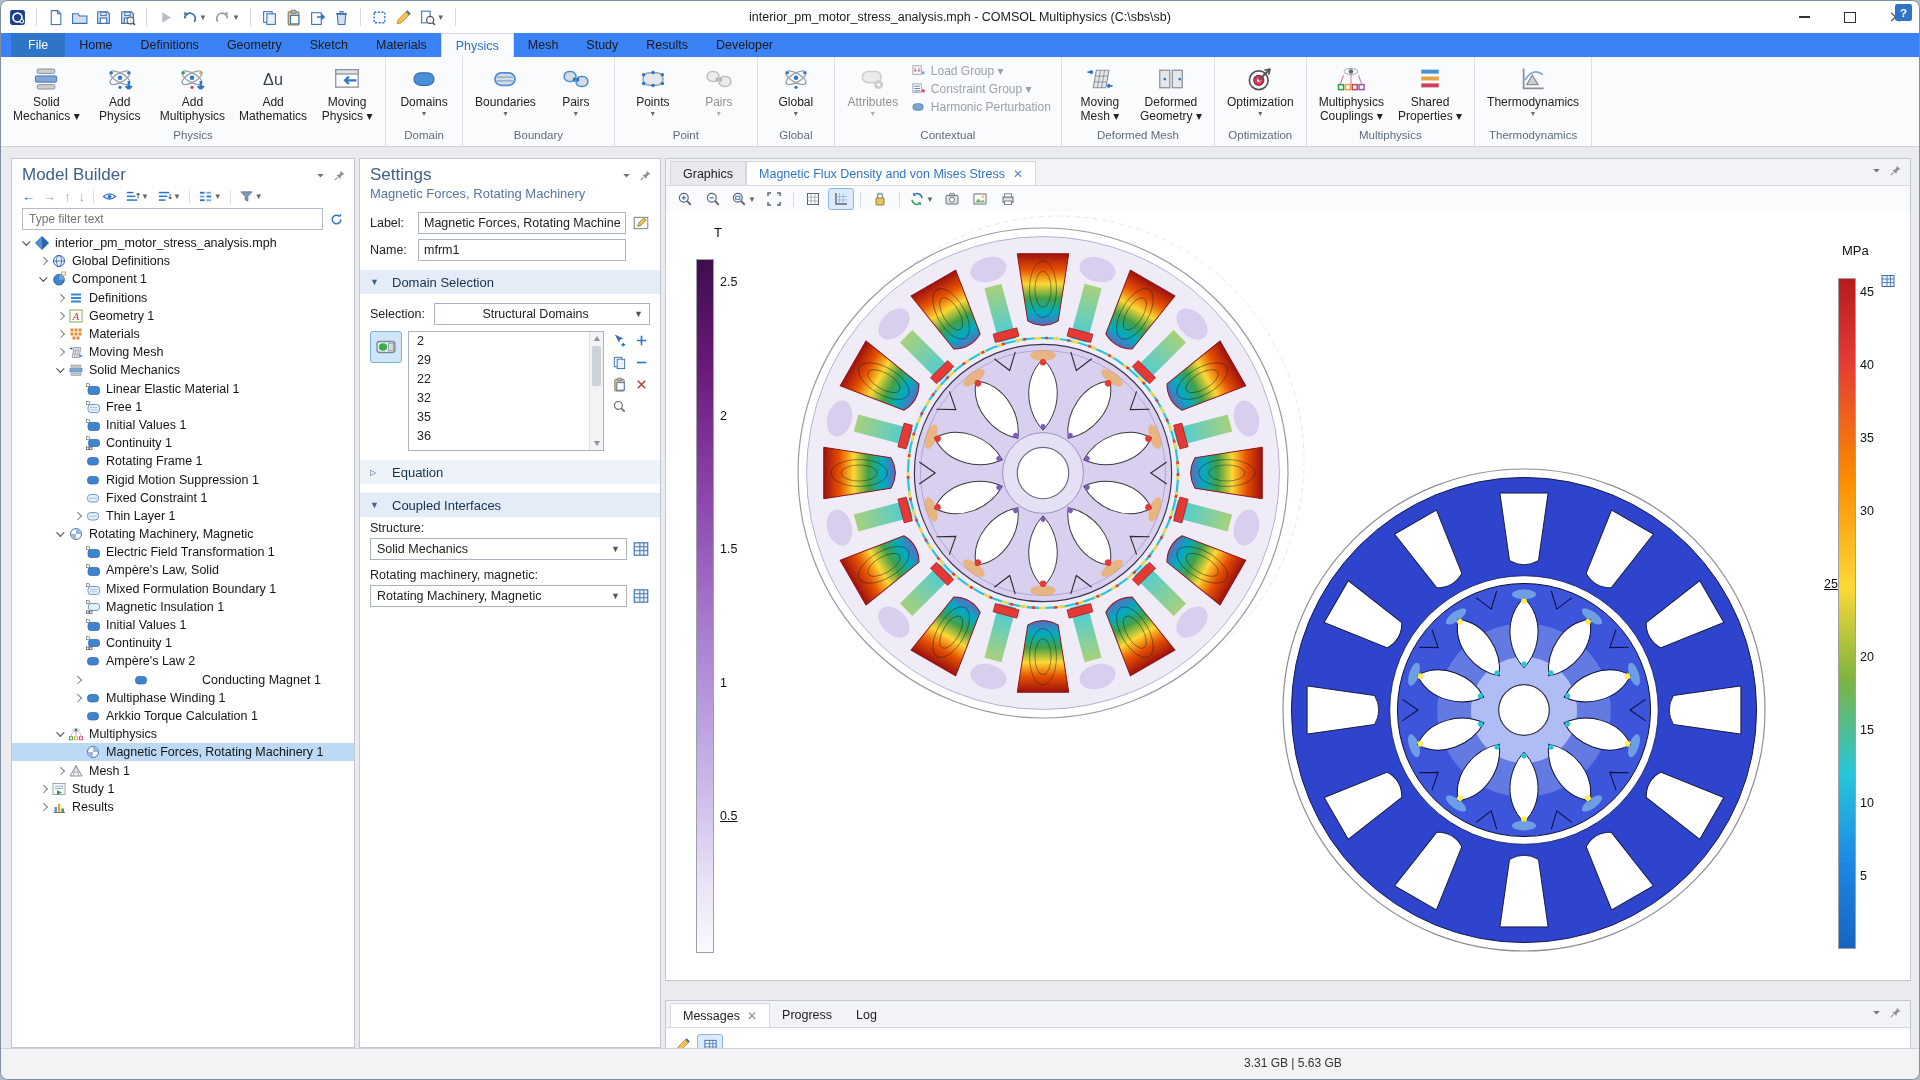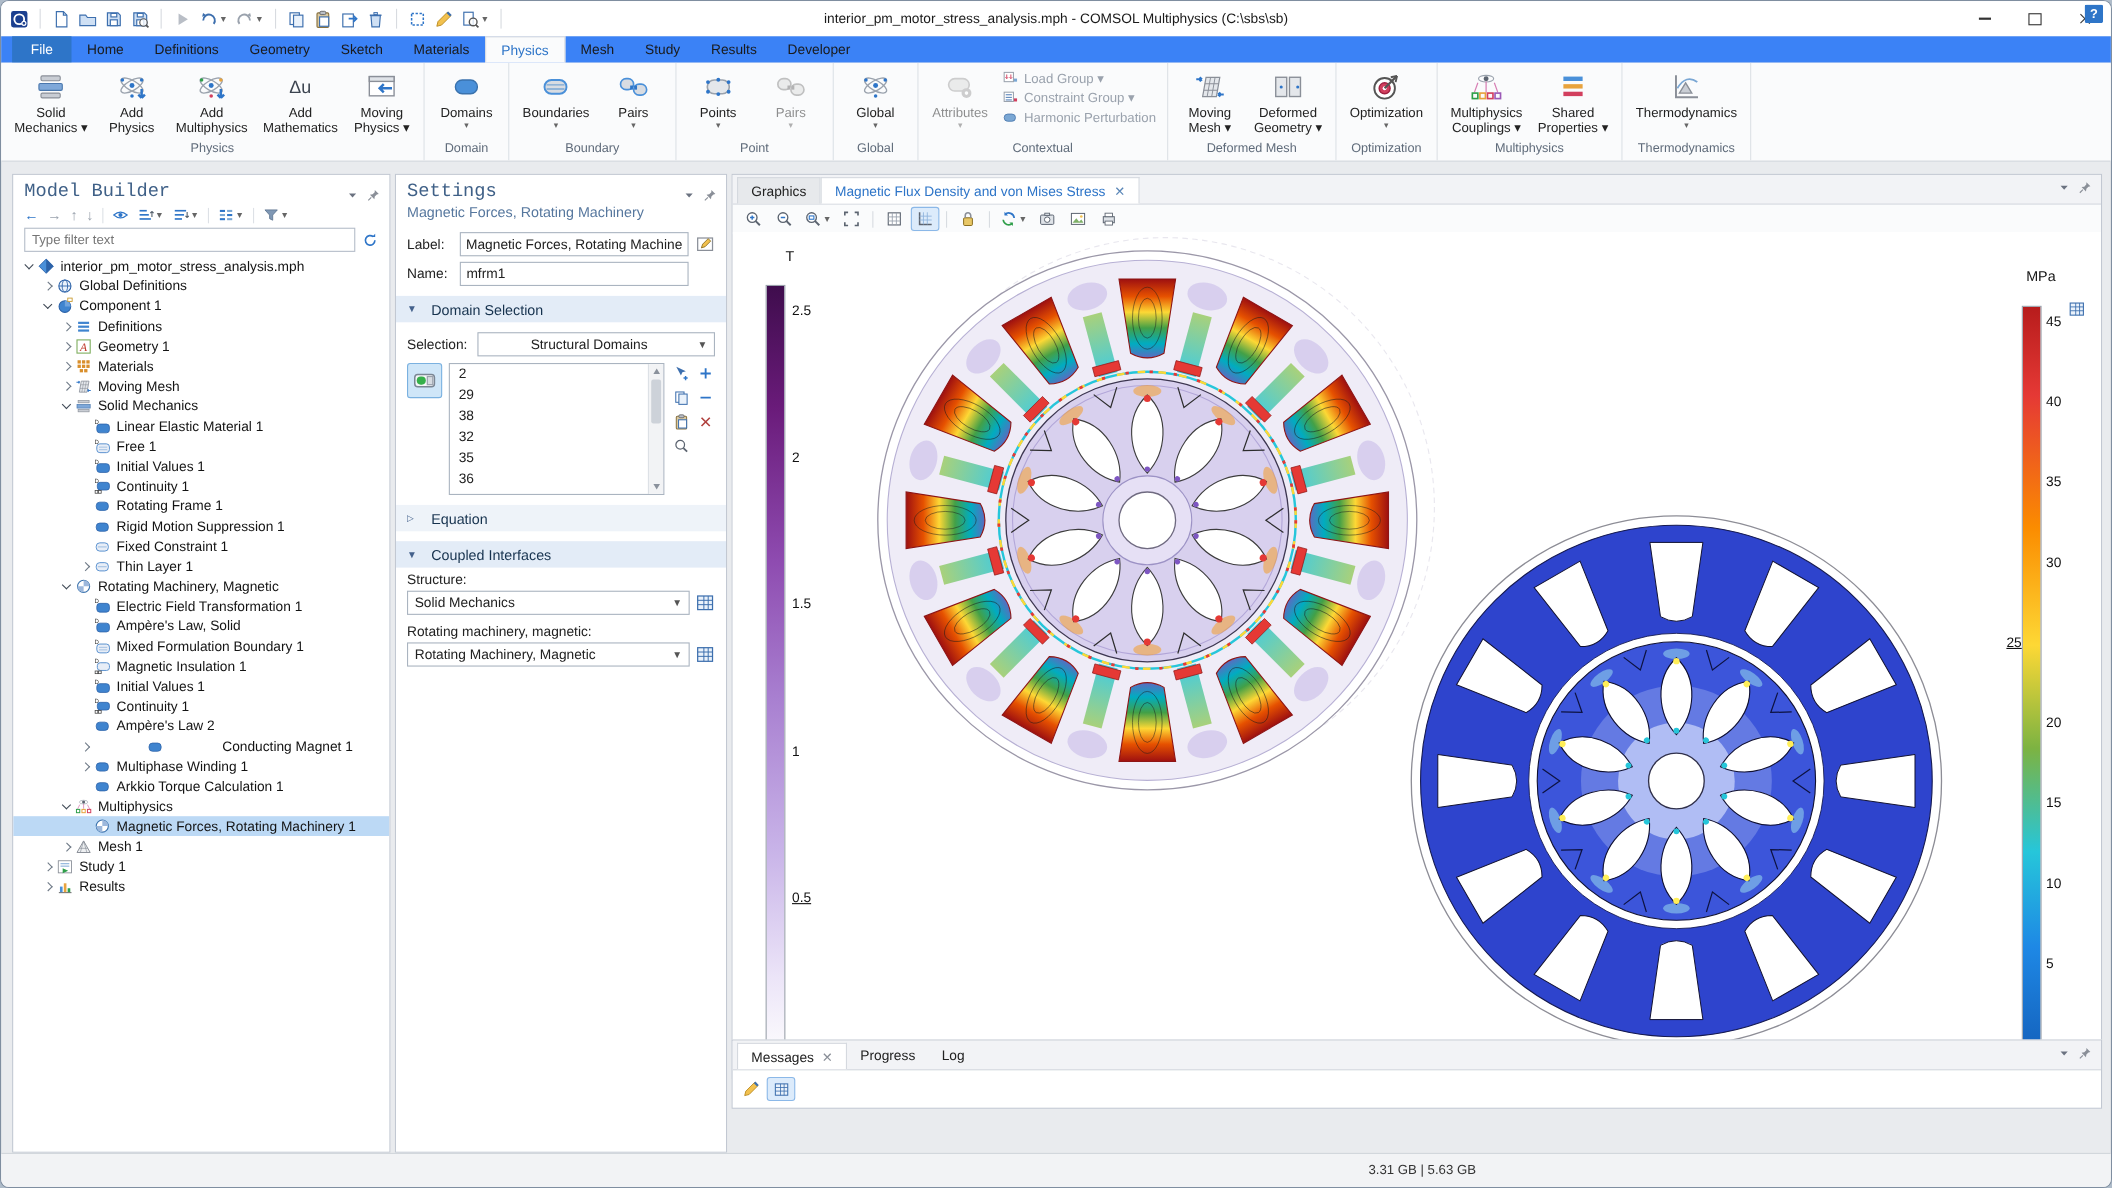--- a/index.html
+++ b/index.html
@@ -35,22 +35,22 @@
   .rbtn .rtx{font-size:12px;color:#222;text-align:center;line-height:1.2;white-space:nowrap;}
   .rbtn.disabled{filter:grayscale(1);opacity:.5;}
   .rcaret{font-size:8px;color:#666;}
   .rstack{display:flex;flex-direction:column;justify-content:center;gap:3px;padding:2px 4px;}
   .rsrow{display:flex;align-items:center;gap:5px;font-size:12px;color:#9aa2ad;white-space:nowrap;}
   
   .panel{position:absolute;background:#fff;border:1px solid #c2c8d2;box-sizing:border-box;}
   #mbpanel{left:10px;top:157px;width:344px;height:890px;overflow:hidden;}
   #stpanel{left:358px;top:157px;width:302px;height:890px;overflow:hidden;}
   #gpanel{left:664px;top:157px;width:1246px;height:823px;overflow:hidden;}
-  #msgpanel{left:664px;top:944px;width:1246px;height:63px;overflow:hidden;}
-  .phead{display:flex;align-items:flex-end;padding:6px 8px 0 10px;font-family:Liberation Mono, monospace;}
+  #msgpanel{left:664px;top:999px;width:1246px;height:63px;overflow:hidden;}
+  .phead{display:flex;align-items:center;padding:6px 8px 0 10px;}
   .ptitle{font-size:17px;color:#3f6087;flex:1;}
   .hicons{display:flex;gap:6px;align-items:center;}
   
   #mbtools{display:flex;align-items:center;gap:8px;padding:4px 10px 2px 10px;}
   .mbarrow{font-size:13px;line-height:13px;}
   .mbsep{width:1px;height:14px;background:#dde1e6;}
   #mbfilter{display:flex;align-items:center;gap:6px;padding:2px 10px 4px 10px;}
   #mbfilter input{flex:1;height:20px;border:1px solid #b5bdc9;font-size:12px;padding:0 6px;color:#333;font-family:inherit;}
   #tree{overflow:hidden;}
   .trow{display:flex;align-items:center;height:18.2px;font-size:12.5px;color:#141414;white-space:nowrap;}
@@ -1318,21 +1318,21 @@
           </svg>
       </div>
       <div id="domlist">
         <div id="dscroll">
           <span class="sarr up"></span>
           <span class="sarr dn"></span>
           <div id="sthumb"></div>
         </div>
       <div class="dli">2</div>
           <div class="dli">29</div>
-          <div class="dli">38</div>
+          <div class="dli">22</div>
           <div class="dli">32</div>
           <div class="dli">35</div>
           <div class="dli">36</div>
         </div>
       <div id="listbtns">
           <span class="sbtn">
             <svg width="15" height="15" viewBox="0 0 16 16">
               <use href="#sy-wand"></use>
             </svg>
           </span>

